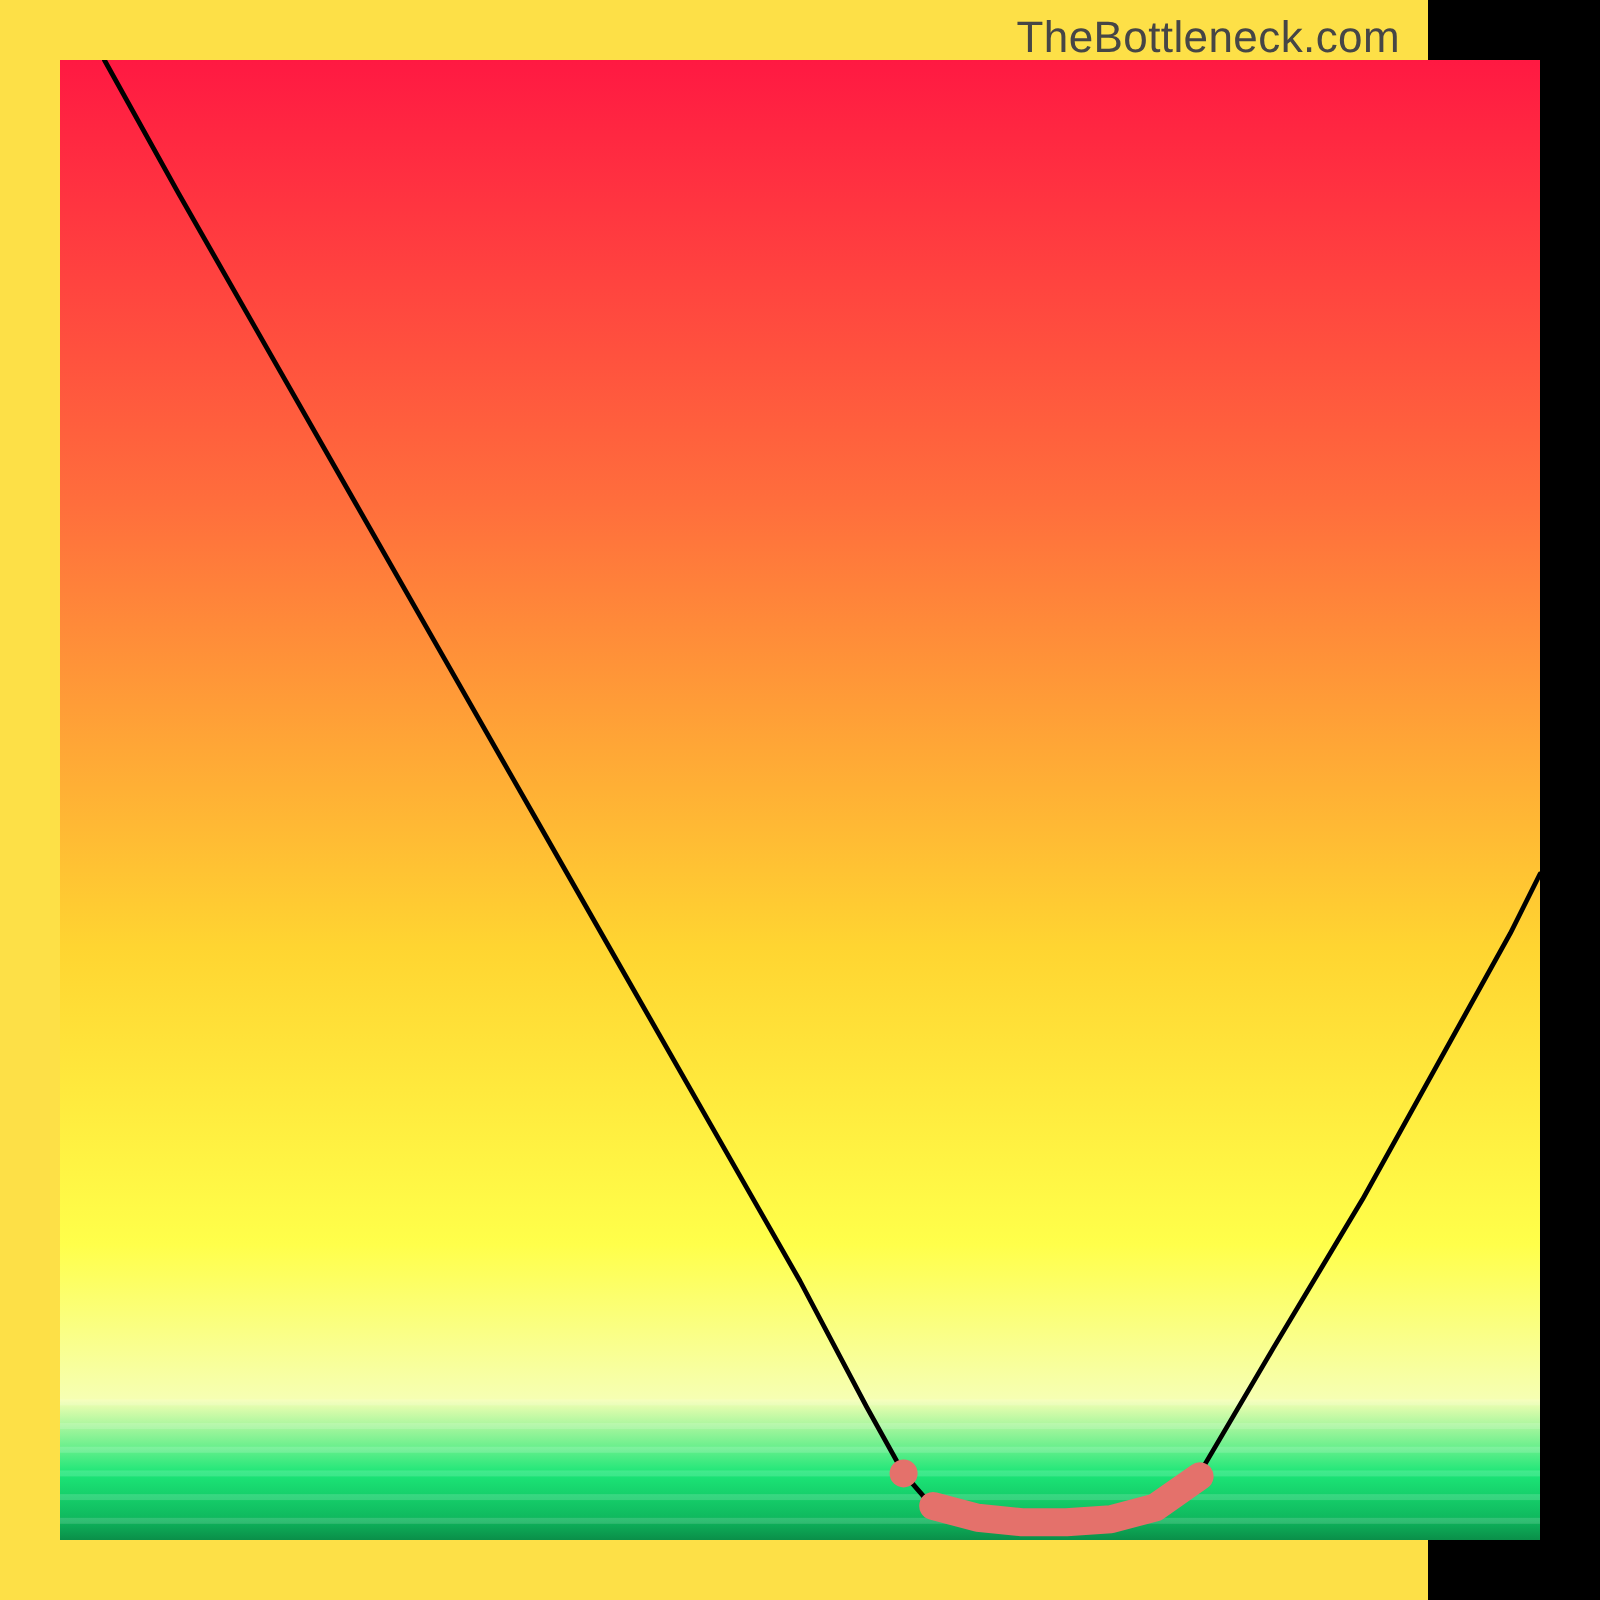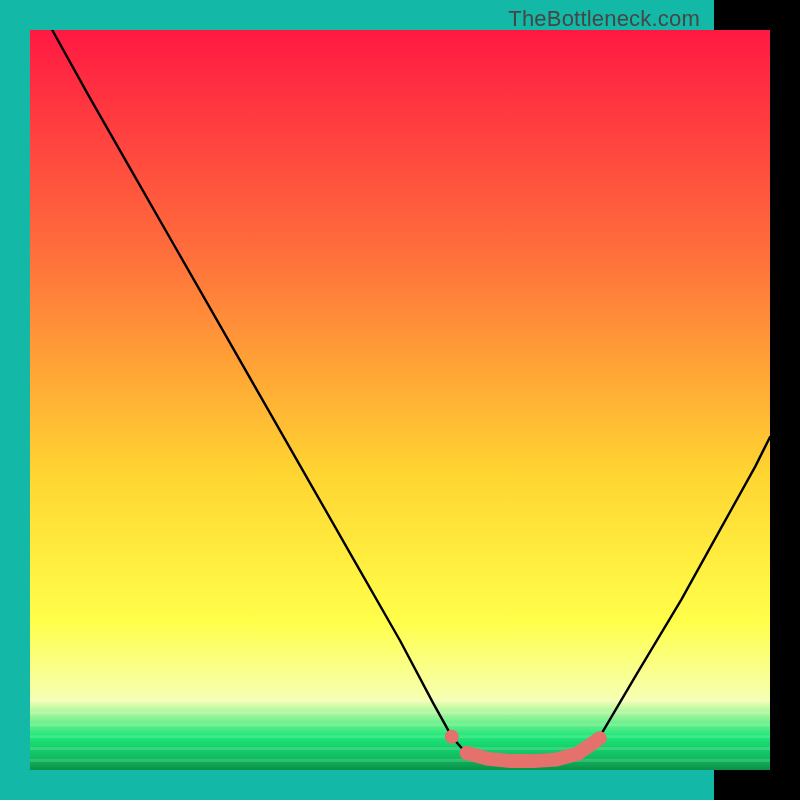--- a/index.html
+++ b/index.html
@@ -8,21 +8,21 @@
     width: 800px;
     height: 800px;
     background: #000;
     font-family: Arial, Helvetica, sans-serif;
     overflow: hidden;
   }
   .frame {
     position: relative;
     width: 714px;
     height: 800px;
-    background: #14b8a6;
+    background: #fde047;
   }
   .watermark {
     position: absolute;
     top: 6px;
     right: 14px;
     color: #464646;
     font-size: 22px;
     font-weight: 500;
     letter-spacing: 0.2px;
     z-index: 20;

